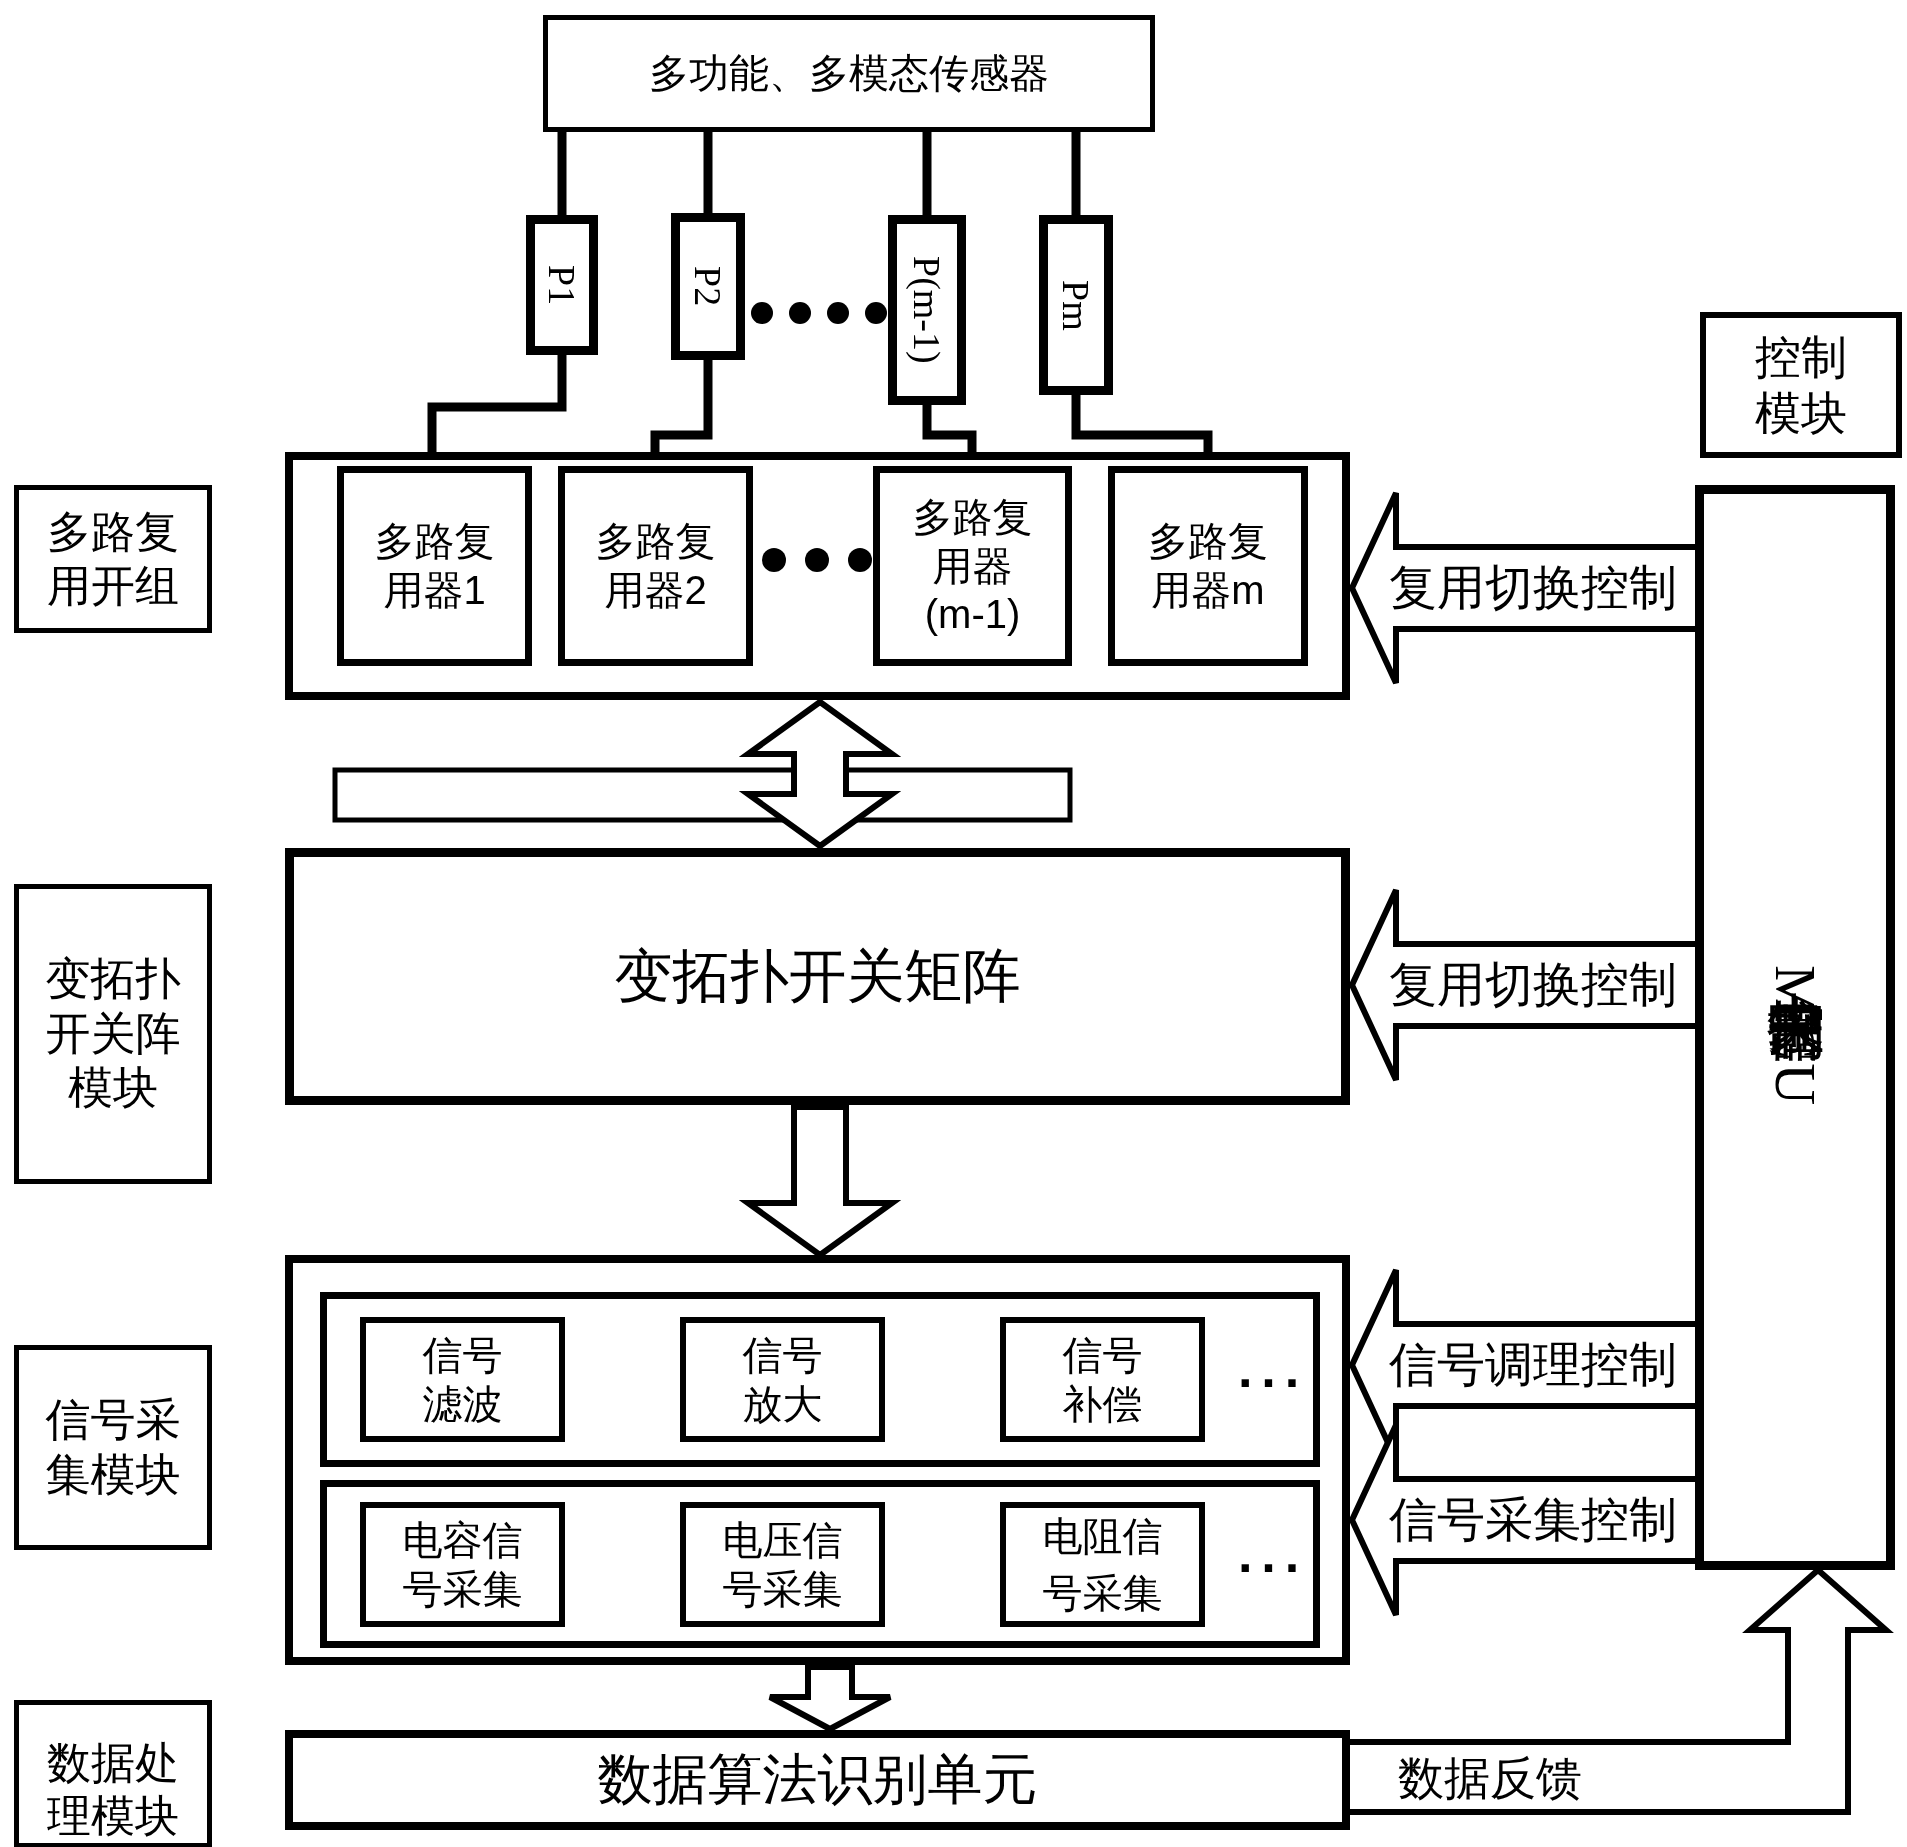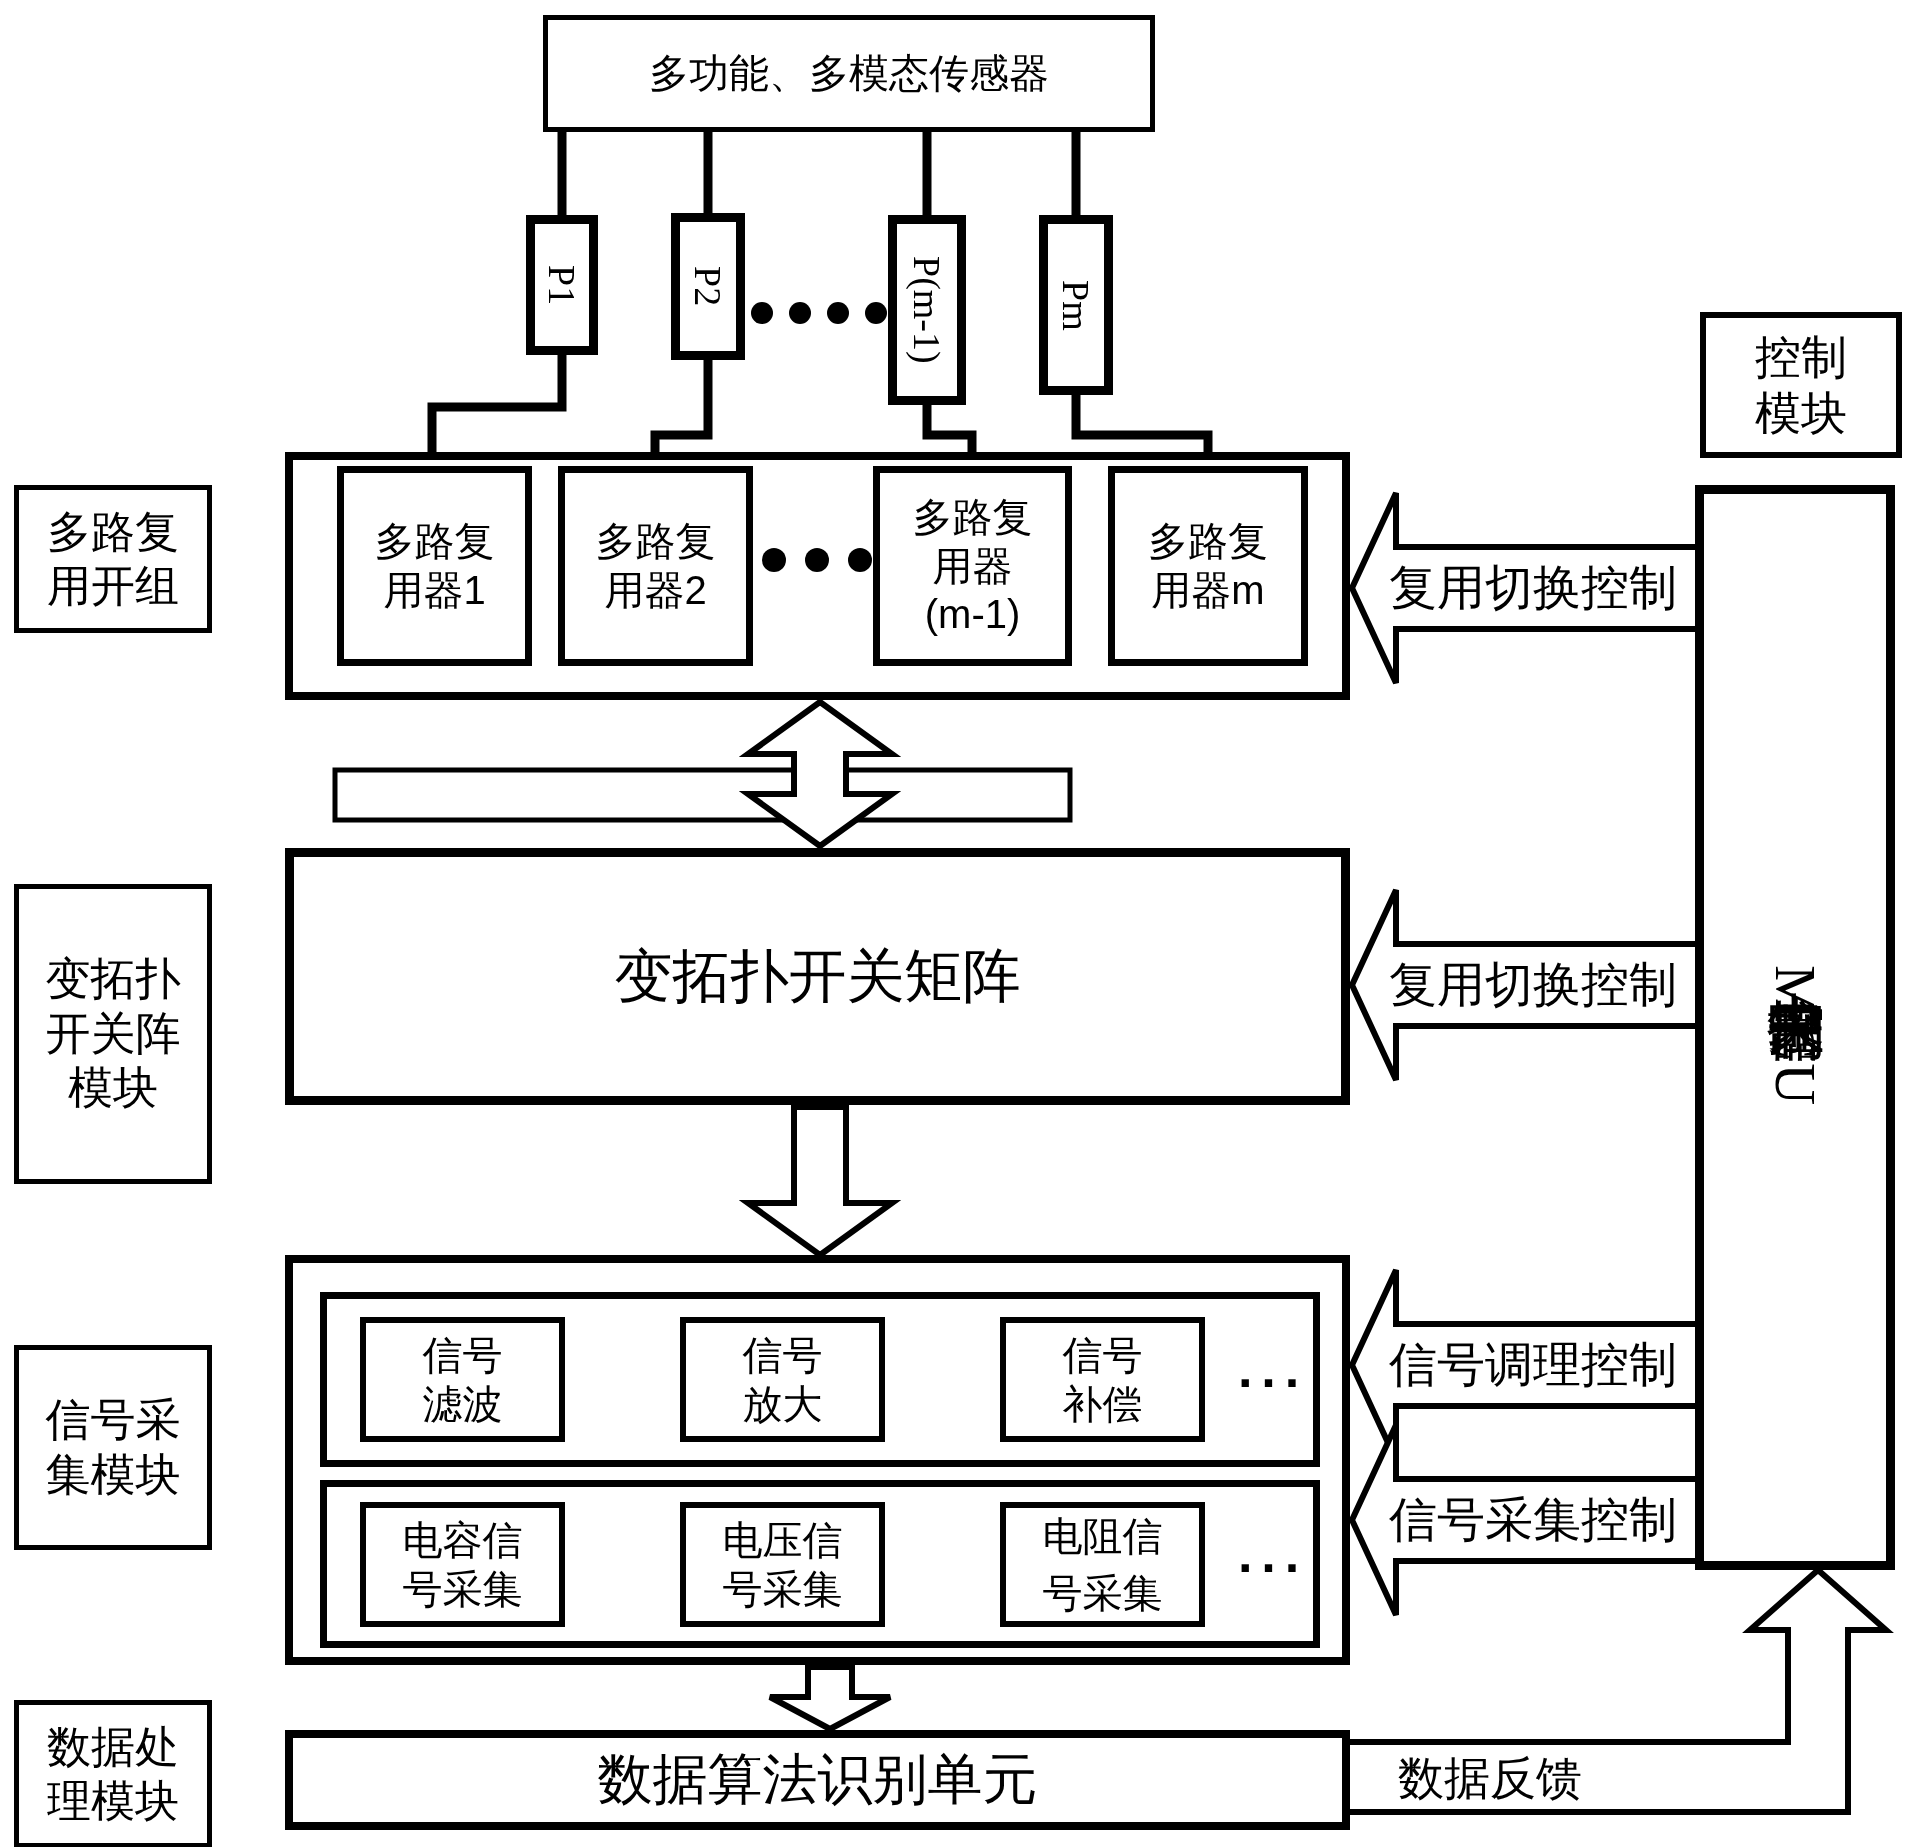--- a/index.html
+++ b/index.html
@@ -24,21 +24,21 @@
   .muxmodule{left:285px;top:452px;width:1065px;height:248px;border-width:8px;}
   .muxbox{border-width:7px;font-size:40px;z-index:3;}
   .mux1{left:337px;top:466px;width:195px;height:200px;}
   .mux2{left:558px;top:466px;width:195px;height:200px;}
   .mux3{left:873px;top:466px;width:199px;height:200px;}
   .mux4{left:1108px;top:466px;width:200px;height:200px;}
   .sidelabel{border-width:5px;font-size:44px;background:#fff;}
   .side1{left:14px;top:485px;width:198px;height:148px;}
   .side2{left:14px;top:884px;width:198px;height:300px;font-size:45px;}
   .side3{left:14px;top:1345px;width:198px;height:205px;font-size:45px;}
-  .side4{left:14px;top:1700px;width:198px;height:148px;}
+  .side4{left:14px;top:1700px;width:198px;height:148px;justify-content:flex-end;}
   .matrix{left:285px;top:848px;width:1065px;height:257px;border-width:9px;font-size:58px;}
   .sigmodule{left:285px;top:1255px;width:1065px;height:410px;border-width:8px;}
   .rowbox{border-width:7px;z-index:3;background:#fff;}
   .row1{left:320px;top:1292px;width:1000px;height:175px;}
   .row2{left:320px;top:1480px;width:1000px;height:168px;}
   .subbox{border-width:6px;font-size:40px;z-index:4;}
   .r1a{left:360px;top:1317px;width:205px;height:125px;}
   .r1b{left:680px;top:1317px;width:205px;height:125px;}
   .r1c{left:1000px;top:1317px;width:205px;height:125px;}
   .r2a{left:360px;top:1502px;width:205px;height:125px;}

